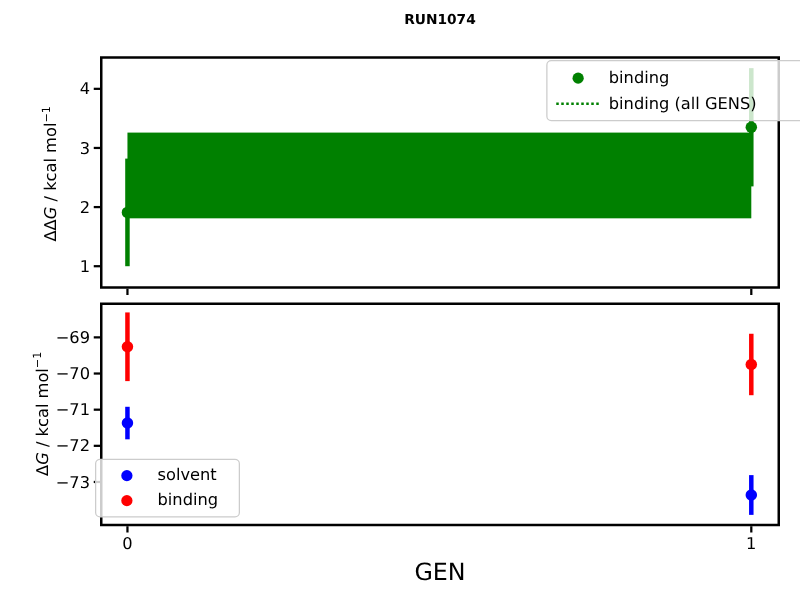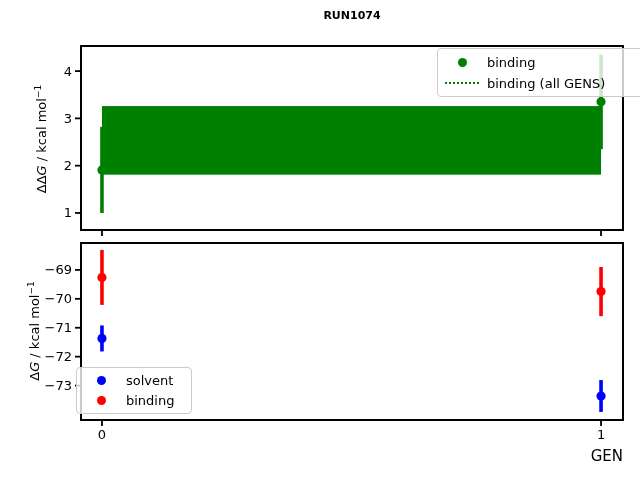--- a/index.html
+++ b/index.html
@@ -16,21 +16,21 @@
   }
   .ylabel {
     position:absolute; white-space:nowrap; font-size:13px;
     transform:translate(-50%,-50%) rotate(-90deg);
   }
   #ylabel-top { left:41px; top:139px; }
   #ylabel-bottom { left:34px; top:331px; }
   .ylabel .var { font-style:italic; }
   .ylabel sup { font-size:9px; }
   #xlabel {
-    position:absolute; left:81px; width:542px; top:447px; text-align:right; font-size:15px;
+    position:absolute; left:81px; width:542px; top:447px; text-align:center; font-size:19px;
   }
   .legend {
     position:absolute; background:rgba(255,255,255,0.8); border:1px solid #cccccc;
     border-radius:4px; box-sizing:border-box; display:flex; flex-direction:column;
     justify-content:center; gap:3px; padding:4px 6px; font-size:13px;
   }
   #legend-top { left:437px; top:48px; width:218px; height:49px; }
   #legend-bottom { left:76px; top:367px; width:116px; height:47px; }
   .lrow { display:flex; align-items:center; height:18px; }
   .lhandle { width:36px; flex:none; display:flex; justify-content:center; align-items:center; }

